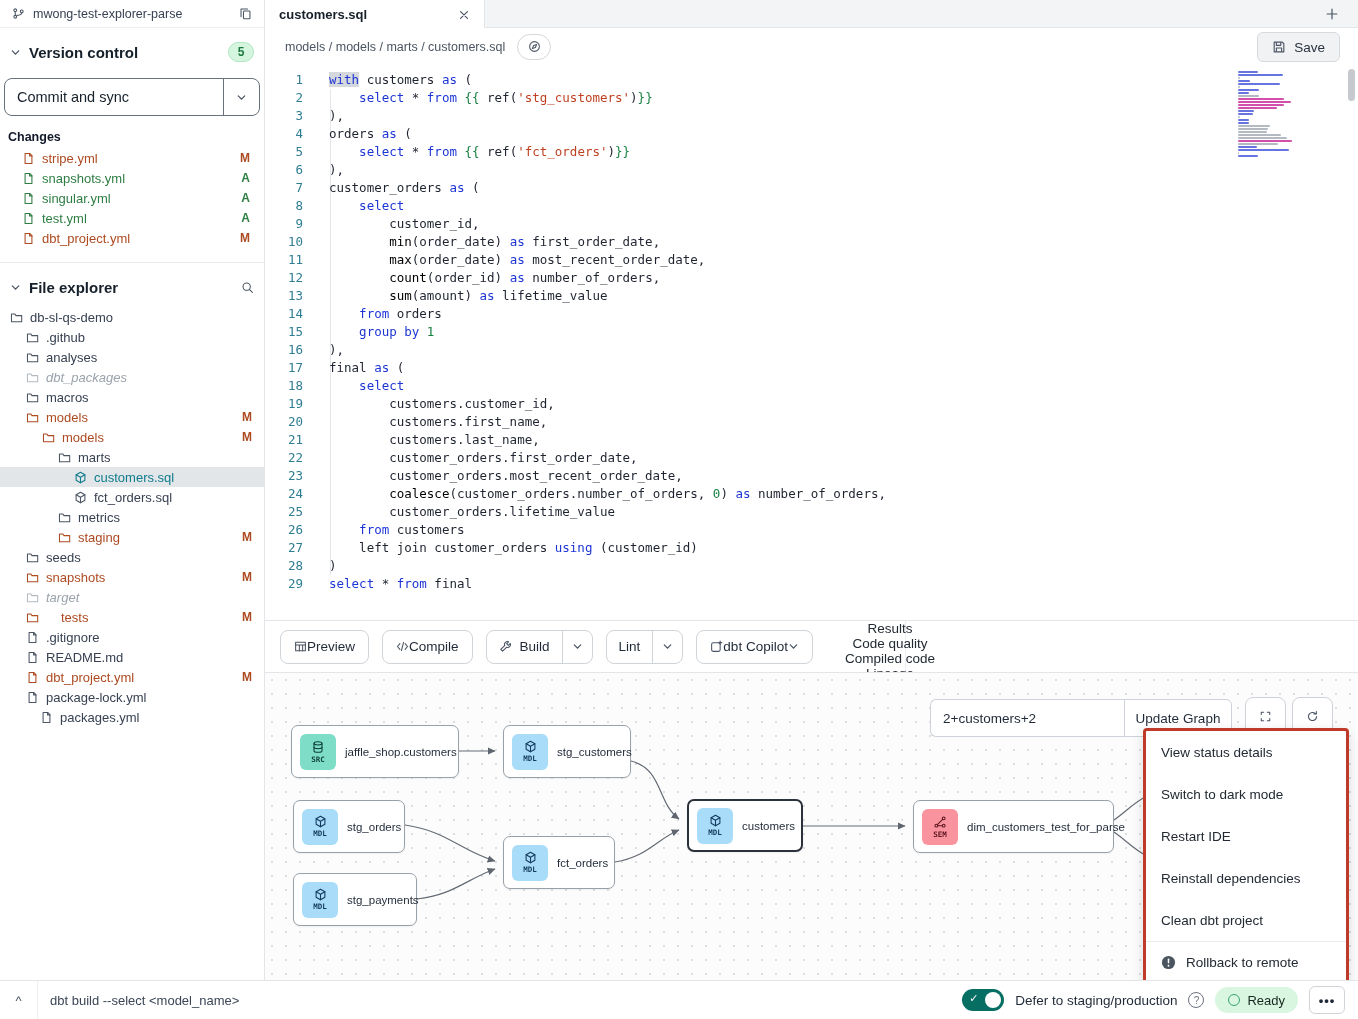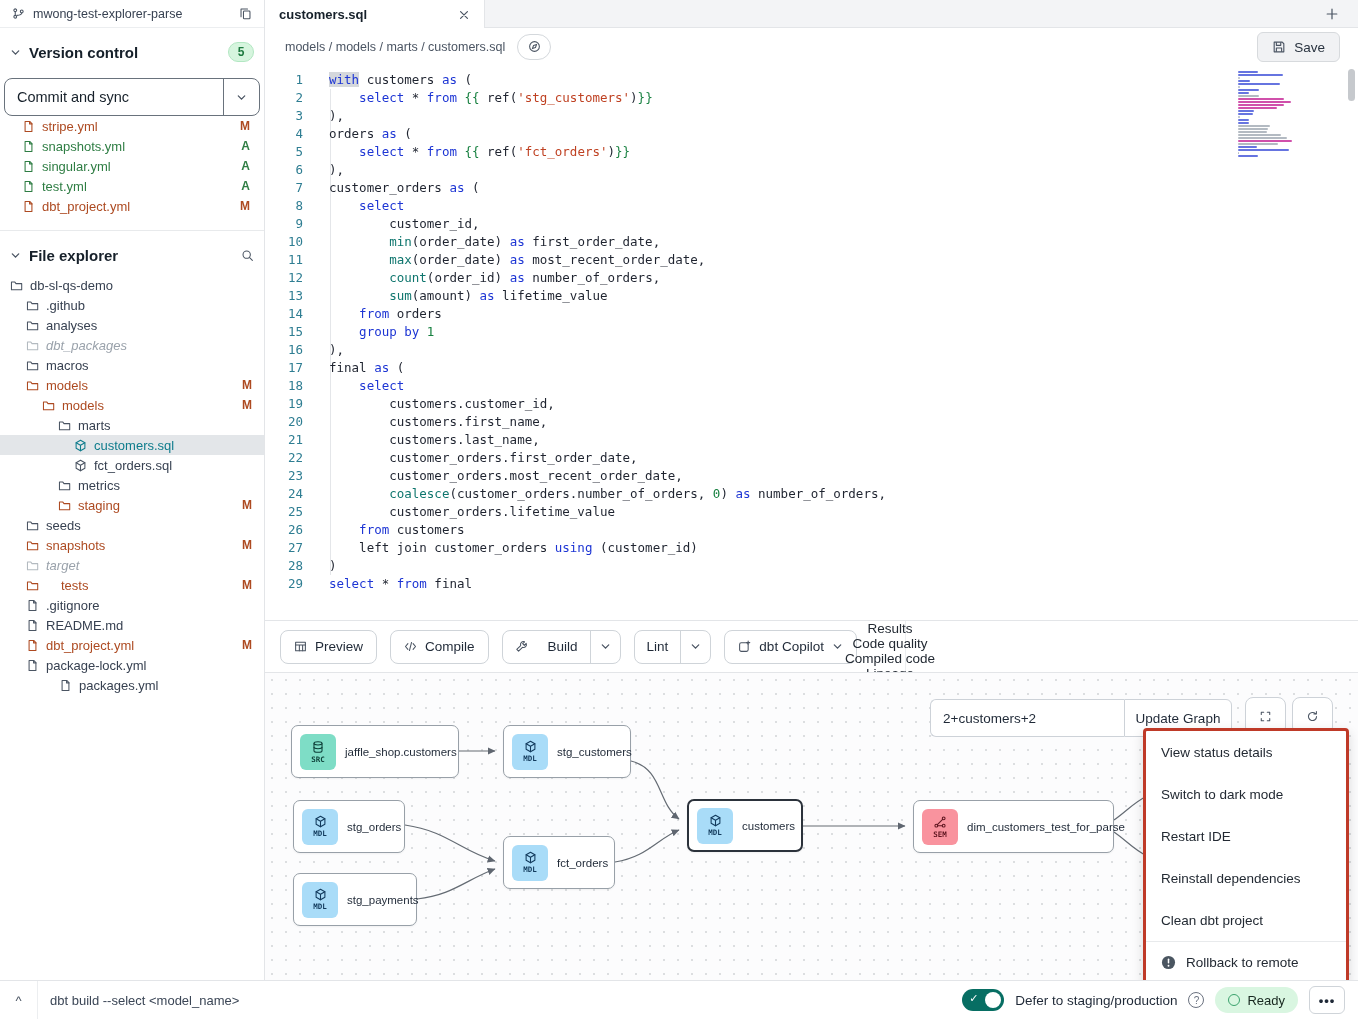--- a/index.html
+++ b/index.html
@@ -49,32 +49,32 @@
   .compass-btn { margin-left:12px; width:34px; height:26px; border:1px solid #d4d8dc; border-radius:13px; display:flex; align-items:center; justify-content:center; cursor:pointer; background:#fff; }
   #save-btn { position:absolute; right:18px; top:32px; height:30px; padding:0 14px; background:#f1f2f4; border:1px solid #d7dadd; border-radius:6px; display:flex; align-items:center; gap:8px; font-size:13.5px; color:#2a3440; cursor:pointer; }
 
   
   #editor { position:absolute; left:0; top:65px; width:1093px; height:555px; background:#fff; overflow:hidden; }
   #code-lines { position:absolute; left:0; top:6px; width:100%; font-family:"DejaVu Sans Mono", monospace; font-size:12.5px; line-height:18px; }
   .code-line { display:flex; height:18px; white-space:pre; }
   .code-line .num { width:38px; text-align:right; color:#2e7d92; flex:0 0 38px; }
   .code-line .code { padding-left:26px; color:#1f2430; }
   .tok-kw { color:#1d35d4; } .tok-kwhl { color:#1d35d4; background:#d5d8dc; }
-  .tok-fn { color:#0f766e;margin-top:10px; } .tok-str { color:#bf4122; }
+  .tok-fn { color:#000000;margin-top:10px; } .tok-str { color:#bf4122; }
   .tok-jinja { color:#178040; } .tok-num { color:#178040; } .tok-t { color:#1f2430; }
   #indent-guide { position:absolute; left:65px; top:24px; width:1px; height:486px; background:#e4e6e9; }
   #minimap { position:absolute; right:64px; top:6px; width:56px; }
   #minimap .mm-line { height:2px; margin-bottom:1px; border-radius:1px; opacity:.75; }
   #editor-scrollbar { position:absolute; right:3px; top:4px; width:7px; height:32px; background:#c6c9cd; border-radius:4px; cursor:pointer; }
 
   
   #toolbar { position:absolute; left:0; top:620px; width:1093px; height:52px; background:#fff; border-top:1px solid #e3e5e8; display:flex; align-items:center; padding-left:15px; }
-  .tb-btn { height:34px; border:1px solid #cfd4d9; border-radius:8px; background:#fff; display:flex; align-items:center; gap:8px; padding:0 13px; font-size:13.5px; color:#1f2937; margin-right:13px; cursor:pointer; }
+  .tb-btn { height:34px; border:1px solid #cfd4d9; border-radius:8px; background:#fff; display:flex; align-items:center; gap:0; padding:0 13px; font-size:13.5px; color:#1f2937; margin-right:13px; cursor:pointer; }
   .tb-split { height:34px; border:1px solid #cfd4d9; border-radius:8px; background:#fff; display:flex; align-items:stretch; margin-right:13px; overflow:hidden; }
-  .tb-split .main { display:flex; align-items:center; gap:20px; padding:0 12px; font-size:13.5px; cursor:pointer; }
+  .tb-split .main { display:flex; align-items:center; gap:8px; padding:0 12px; font-size:13.5px; cursor:pointer; }
   .tb-split .chev { width:30px; border-left:1px solid #cfd4d9; display:flex; align-items:center; justify-content:center; cursor:pointer; }
   #tb-divider { position:absolute; left:640px; top:0; width:1px; height:52px; background:#eceef0; }
   #result-tabs { position:absolute; left:580px; top:0; height:52px; display:flex; align-items:center;flex-direction:column; }
   .rtab { position:relative; height:52px; display:flex; align-items:center; margin-right:34px; font-size:13.5px; color:#232a33; cursor:pointer; }
   .rtab.active::after { content:""; position:absolute; left:0; right:0; bottom:0; height:3px; background:#232a33; }
 
   
   #lineage { position:absolute; left:0; top:672px; width:1093px; height:308px; border-top:1px solid #e3e5e8; background:#fcfcfd; background-image:radial-gradient(circle, #dcdee0 1px, transparent 1.2px); background-size:14px 14px; overflow:hidden; }
   #lg-edges { position:absolute; left:0; top:0; }
   .lg-node { position:absolute; height:53px; background:#fff; border:1px solid #98a0a8; border-radius:7px; display:flex; align-items:center; gap:9px; padding:0 8px; box-shadow:0 1px 2px rgba(0,0,0,.05); cursor:pointer; }
@@ -149,20 +149,21 @@
       <span class="main">Commit and sync</span>
       <span class="chev">
           <span class="icon">
             <svg width="11" height="11" viewBox="0 0 12 12" fill="none" stroke="currentColor" stroke-width="1.4" stroke-linecap="round">
               <path d="M2.5 4.2l3.5 3.6 3.5-3.6"></path>
             </svg>
           </span>
         </span>
     </div>
 
+    <div class="changes-label">Changes</div>
     <div id="changes-list">
         <div class="chg-row c-mod">
           <span class="icon" style="color: rgb(173, 74, 33);">
             <svg width="13" height="13" viewBox="0 0 16 16" fill="none" stroke="currentColor" stroke-width="1.3" stroke-linecap="round" stroke-linejoin="round">
               <path d="M3.8 1.8h5.7l2.7 2.7v9.7H3.8z"></path>
               <path d="M9.3 1.8v3h3"></path>
             </svg>
           </span>
           <span class="lbl">stripe.yml</span>
           <span class="st">M</span>
@@ -391,21 +392,21 @@
         </div>
         <div class="tree-row" style="padding-left: 26px;">
           <span class="icon">
             <svg width="13" height="13" viewBox="0 0 16 16" fill="none" stroke="currentColor" stroke-width="1.3" stroke-linecap="round" stroke-linejoin="round">
               <path d="M3.8 1.8h5.7l2.7 2.7v9.7H3.8z"></path>
               <path d="M9.3 1.8v3h3"></path>
             </svg>
           </span>
           <span class="lbl">package-lock.yml</span>
         </div>
-        <div class="tree-row" style="padding-left: 26px; margin-left: 33px;">
+        <div class="tree-row" style="padding-left: 40px;">
           <span class="icon">
             <svg width="13" height="13" viewBox="0 0 16 16" fill="none" stroke="currentColor" stroke-width="1.3" stroke-linecap="round" stroke-linejoin="round">
               <path d="M3.8 1.8h5.7l2.7 2.7v9.7H3.8z"></path>
               <path d="M9.3 1.8v3h3"></path>
             </svg>
           </span>
           <span class="lbl">packages.yml</span>
         </div>
       </div>
   </div>

